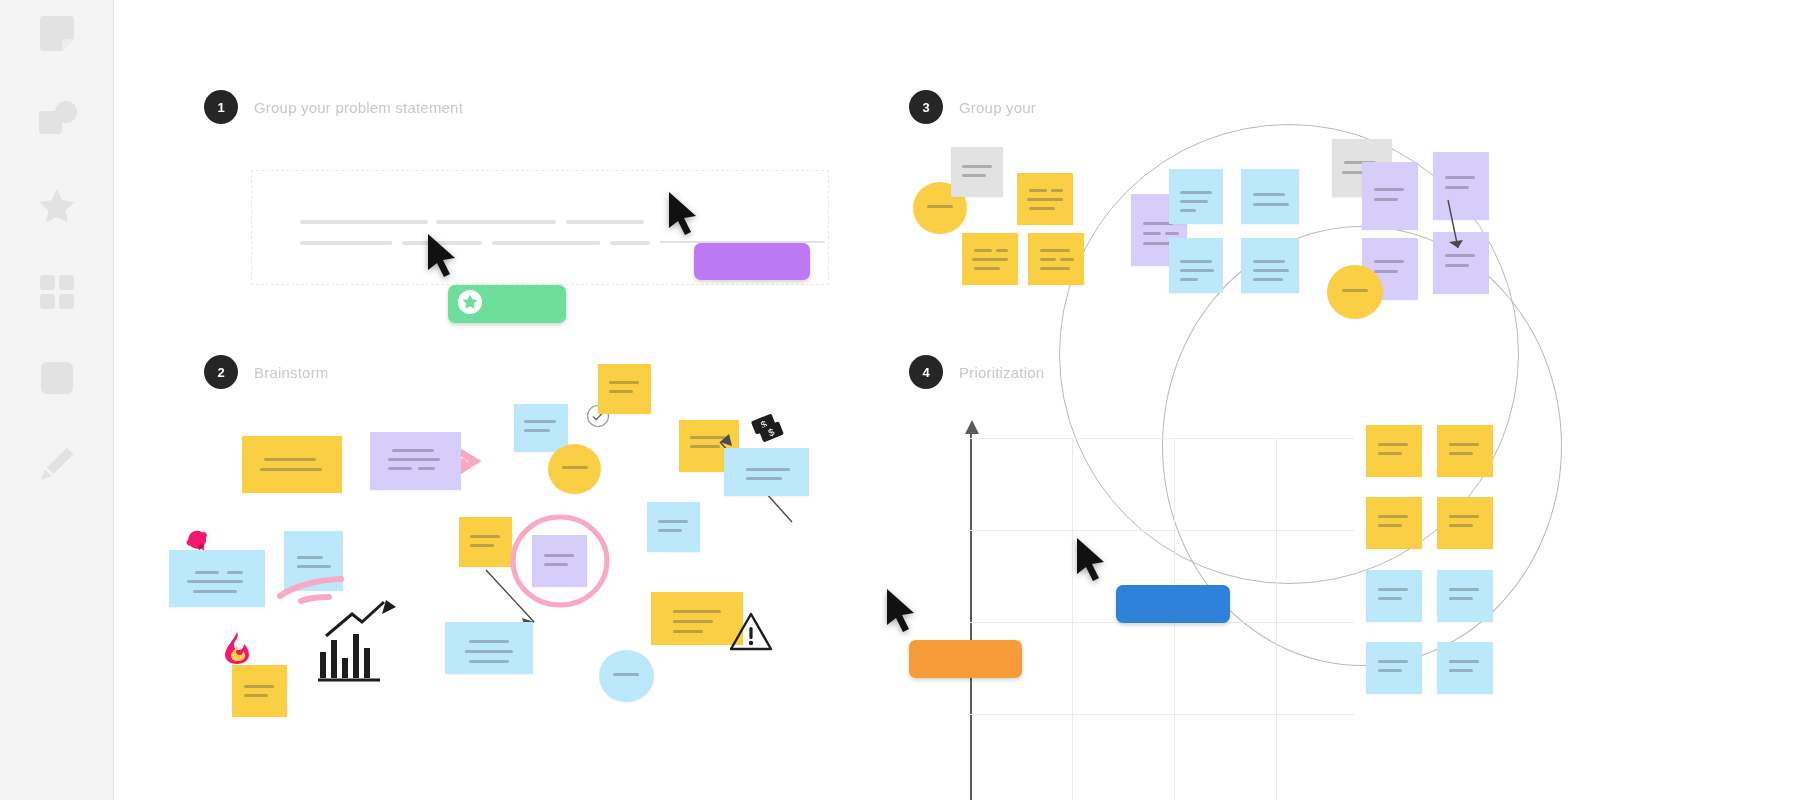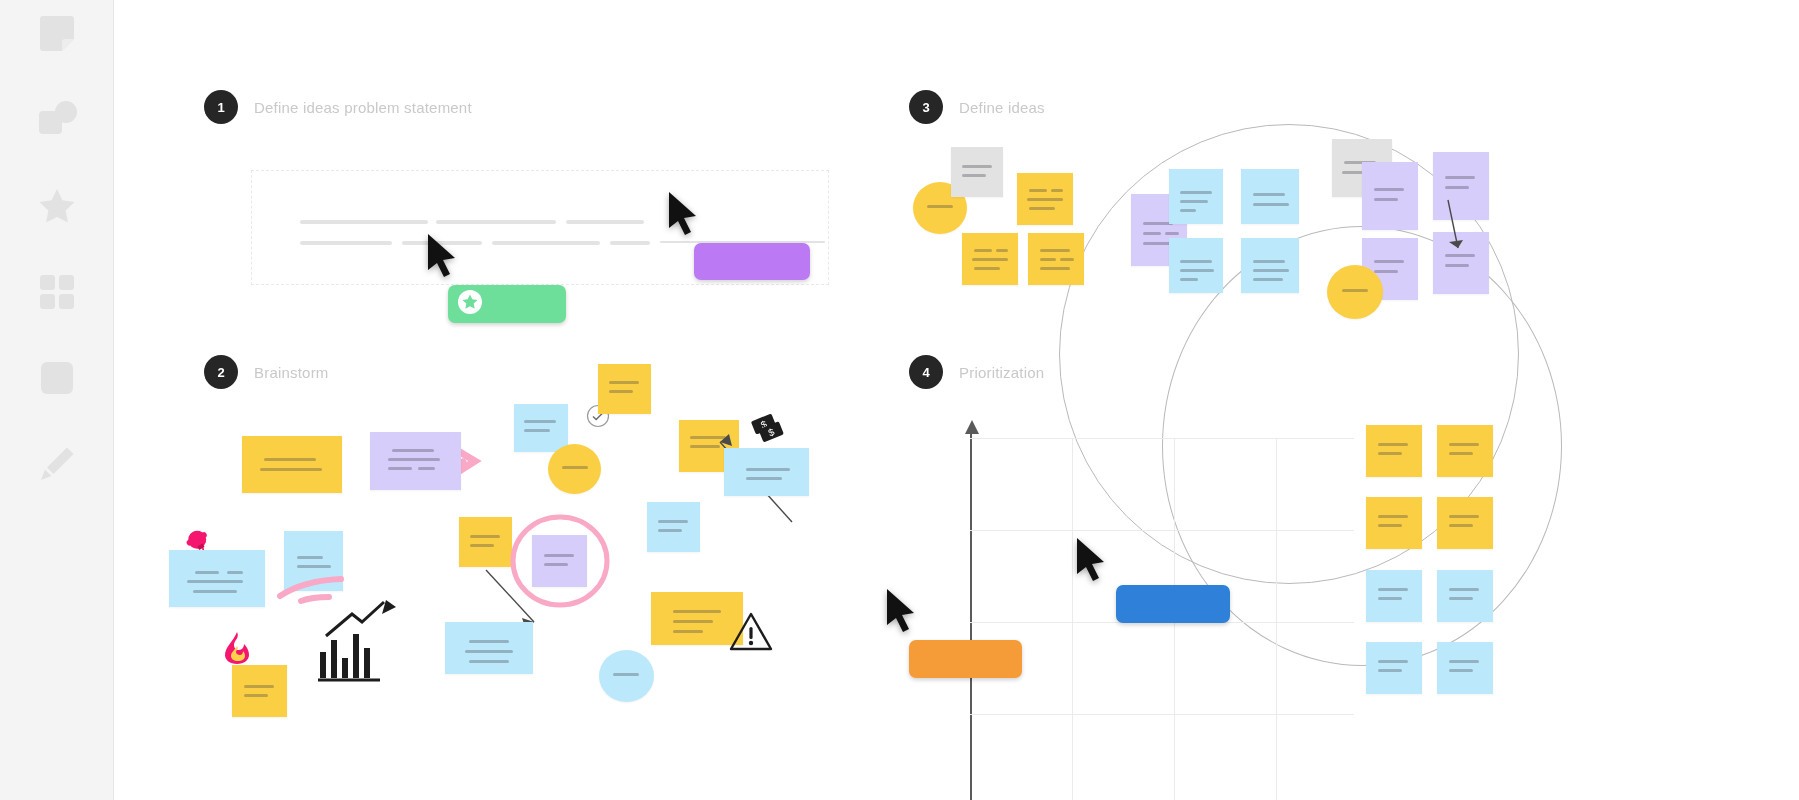--- a/index.html
+++ b/index.html
@@ -130,21 +130,21 @@
         <path d="M31 4.5l6.5 6.5-20 20-6.5-6.5zM9 26.5l6.5 6.5L5 37z"></path>
       </svg>
     </span>
   </div>
 </div>
 
 <div id="canvas">
 
   <div class="sec-head" style="left:90px; top:90px;">
     <div class="sec-badge">1</div>
-    <div class="sec-title">Define ideas problem statement</div>
+    <div class="sec-title">Group your problem statement</div>
   </div>
 
   <div id="prob-frame">
     <div class="tline" style="left:48px; top:49px; width:128px;"></div>
     <div class="tline" style="left:184px; top:49px; width:120px;"></div>
     <div class="tline" style="left:314px; top:49px; width:78px;"></div>
     <div class="tline" style="left:48px; top:70px; width:92px;"></div>
     <div class="tline" style="left:150px; top:70px; width:80px;"></div>
     <div class="tline" style="left:240px; top:70px; width:108px;"></div>
     <div class="tline" style="left:358px; top:70px; width:40px;"></div>
@@ -329,21 +329,21 @@
       <circle cx="23" cy="33" r="2.2" fill="#1d1d1d"></circle>
     </svg>
   </div>
 
   <div class="sticky" style="left:485px; top:650px; width:55px; height:52px; border-radius:50%; background:#bbe9fb;">
     <div class="ln" style="left:14px; top:23px; width:26px;"></div>
   </div>
 
   <div class="sec-head" style="left:795px; top:90px;">
     <div class="sec-badge">3</div>
-    <div class="sec-title">Define ideas</div>
+    <div class="sec-title">Group your</div>
   </div>
 
   <div class="group-ring" style="left:945px; top:124px; width:460px; height:460px;"></div>
   <div class="group-ring" style="left:1048px; top:226px; width:400px; height:440px;"></div>
 
   <div class="sticky circ" style="left:799px; top:182px; width:54px; height:52px;">
     <div class="ln" style="left:14px; top:23px; width:26px;"></div>
   </div>
 
   <div class="sticky sq-g" style="left:837px; top:147px; width:52px; height:50px;">

